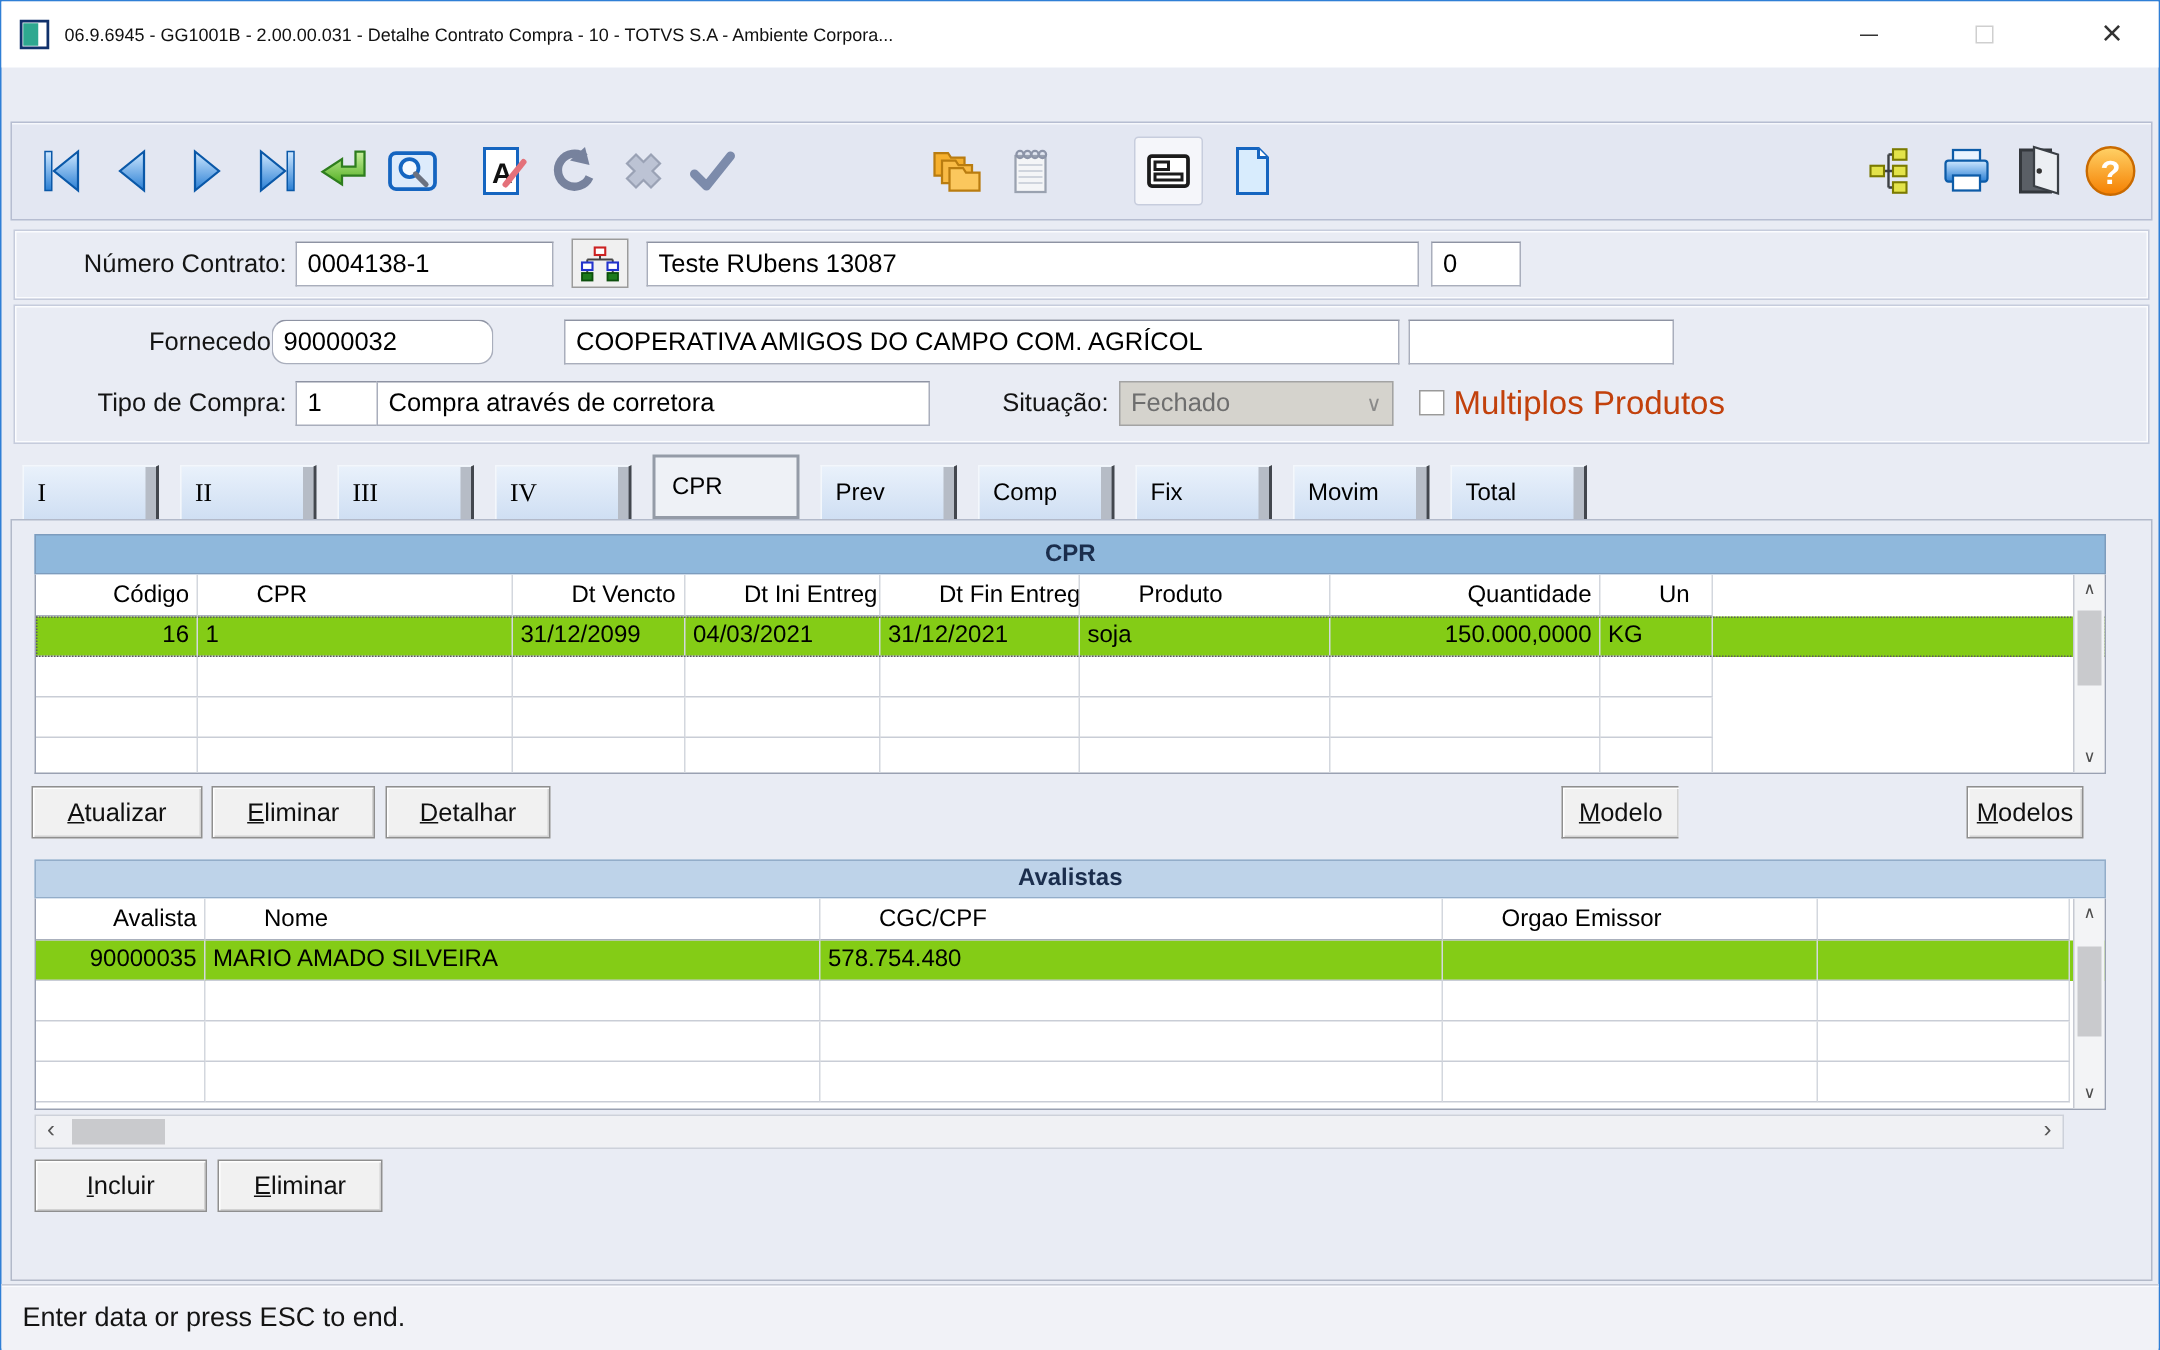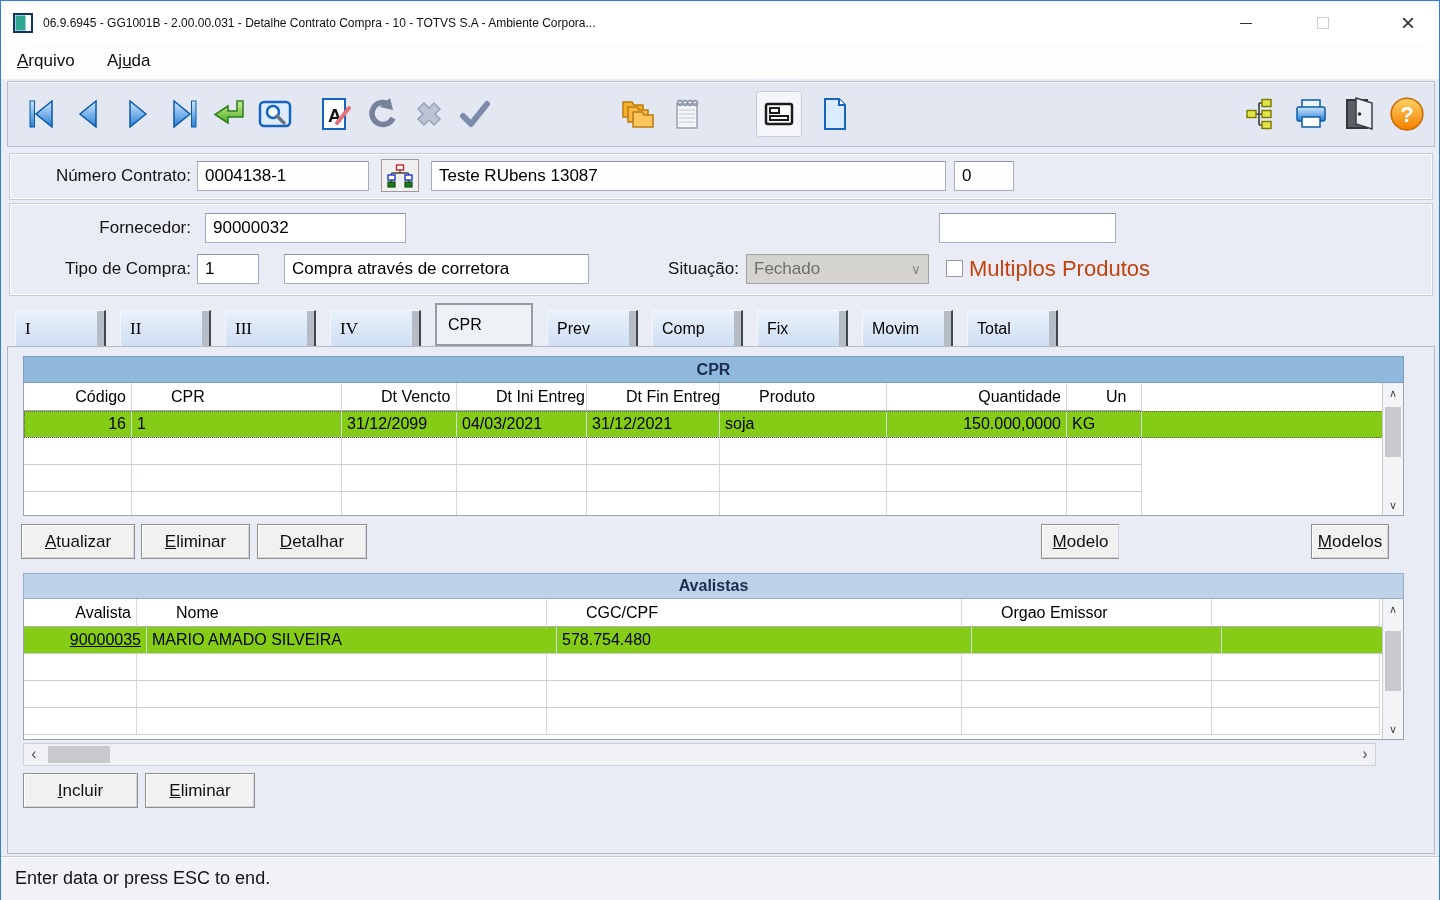--- a/index.html
+++ b/index.html
@@ -124,24 +124,20 @@
         <i></i>
       </div>
     <div class="wbtn wbtn-max" style="left:1299px">
         <i></i>
       </div>
     <div class="wbtn" style="left:1384px">
         <span class="wbtn-close">×</span>
       </div>
   </div>
 
-  <div class="menubar">
-    <div class="menu-item" style="left:6px"><u>A</u>rquivo</div>
-    <div class="menu-item" style="left:96px">Aj<u>u</u>da</div>
-  </div>
 
   <div class="toolbar">
     <div class="tbtn" style="left:12px">
       <svg width="36" height="36" viewBox="0 0 36 36">
         <rect x="5" y="5" width="4.5" height="26" fill="url(#gb)" stroke="#0a58a8"></rect>
         <polygon points="27,5 11,18 27,31" fill="url(#gb)" stroke="#0a58a8" stroke-width="1.5"></polygon>
       </svg>
       </div>
     <div class="tbtn" style="left:58px">
       <svg width="36" height="36" viewBox="0 0 36 36">
@@ -269,26 +265,27 @@
       <rect x="18" y="11" width="7" height="5" fill="#fff" stroke="#2233cc" stroke-width="1.4"></rect>
       <rect x="1" y="18" width="7" height="5" fill="#1d7a1d" stroke="#0c4f0c" stroke-width="1.2"></rect>
       <rect x="18" y="18" width="7" height="5" fill="#1d7a1d" stroke="#0c4f0c" stroke-width="1.2"></rect>
     </svg>
   </div>
   <input class="field" style="left: 430px; top: 160px; width: 515px;" readonly="" value="Teste RUbens 13087">
   <input class="field" style="left: 953px; top: 160px; width: 60px;" readonly="" value="0">
 
   <div class="groupbox g2"></div>
   <div class="flabel" style="left:0;width:190px;top:212px">Fornecedor:</div>
-  <input class="field" style="left: 204px; top: 212px; width: 201px;" readonly="" value="90000032">
+  <input class="field" style="left: 180px; top: 212px; width: 148px; border-radius: 10px;" readonly="" value="90000032">
+  <input class="field" style="left: 375px; top: 212px; width: 557px;" readonly="" value="COOPERATIVA AMIGOS DO CAMPO COM. AGRÍCOL">
   <input class="field" style="left: 938px; top: 212px; width: 177px;" readonly="" value="">
 
   <div class="flabel" style="left:0;width:190px;top:253px">Tipo de Compra:</div>
   <input class="field" style="left: 196px; top: 253px; width: 62px;" readonly="" value="1">
-  <input class="field" style="left: 283px; top: 253px; width: 305px;" readonly="" value="Compra através de corretora">
+  <input class="field" style="left: 250px; top: 253px; width: 369px;" readonly="" value="Compra através de corretora">
   <div class="flabel" style="left:600px;width:138px;top:253px">Situação:</div>
   <div class="combo" style="left:745px;top:253px;width:183px">
     <span>Fechado</span>
     <span class="chev">∨</span>
   </div>
   <span class="checkbox" style="left:945px;top:259px"></span>
   <div class="cb-label" style="left:968px;top:253px">Multiplos Produtos</div>
 
   <div class="tabstrip">
       <div class="tab">
@@ -396,21 +393,21 @@
   <div class="gridwrap gw-aval">
     <div>
         <div class="grid-row grid-header">
           <div class="grid-cell" style="width: 113px; text-align: right;">Avalista</div>
           <div class="grid-cell" style="width: 410px;">Nome</div>
           <div class="grid-cell" style="width: 415px;">CGC/CPF</div>
           <div class="grid-cell" style="width: 250px;">Orgao Emissor</div>
           <div class="grid-cell" style="width: 168px;"></div>
         </div>
         <div class="grid-row grid-data">
-          <div class="grid-cell" style="width: 123px; text-align: right; text-decoration: underline;">90000035</div>
+          <div class="grid-cell" style="width: 113px; text-align: right;">90000035</div>
           <div class="grid-cell" style="width: 410px;">MARIO AMADO SILVEIRA</div>
           <div class="grid-cell" style="width: 415px;">578.754.480</div>
           <div class="grid-cell" style="width: 250px;"></div>
           <div class="grid-cell" style="width: 168px;"></div>
         </div>
         <div class="grid-row grid-empty">
           <div class="grid-cell" style="width: 113px; text-align: right;"></div>
           <div class="grid-cell" style="width: 410px;"></div>
           <div class="grid-cell" style="width: 415px;"></div>
           <div class="grid-cell" style="width: 250px;"></div>

